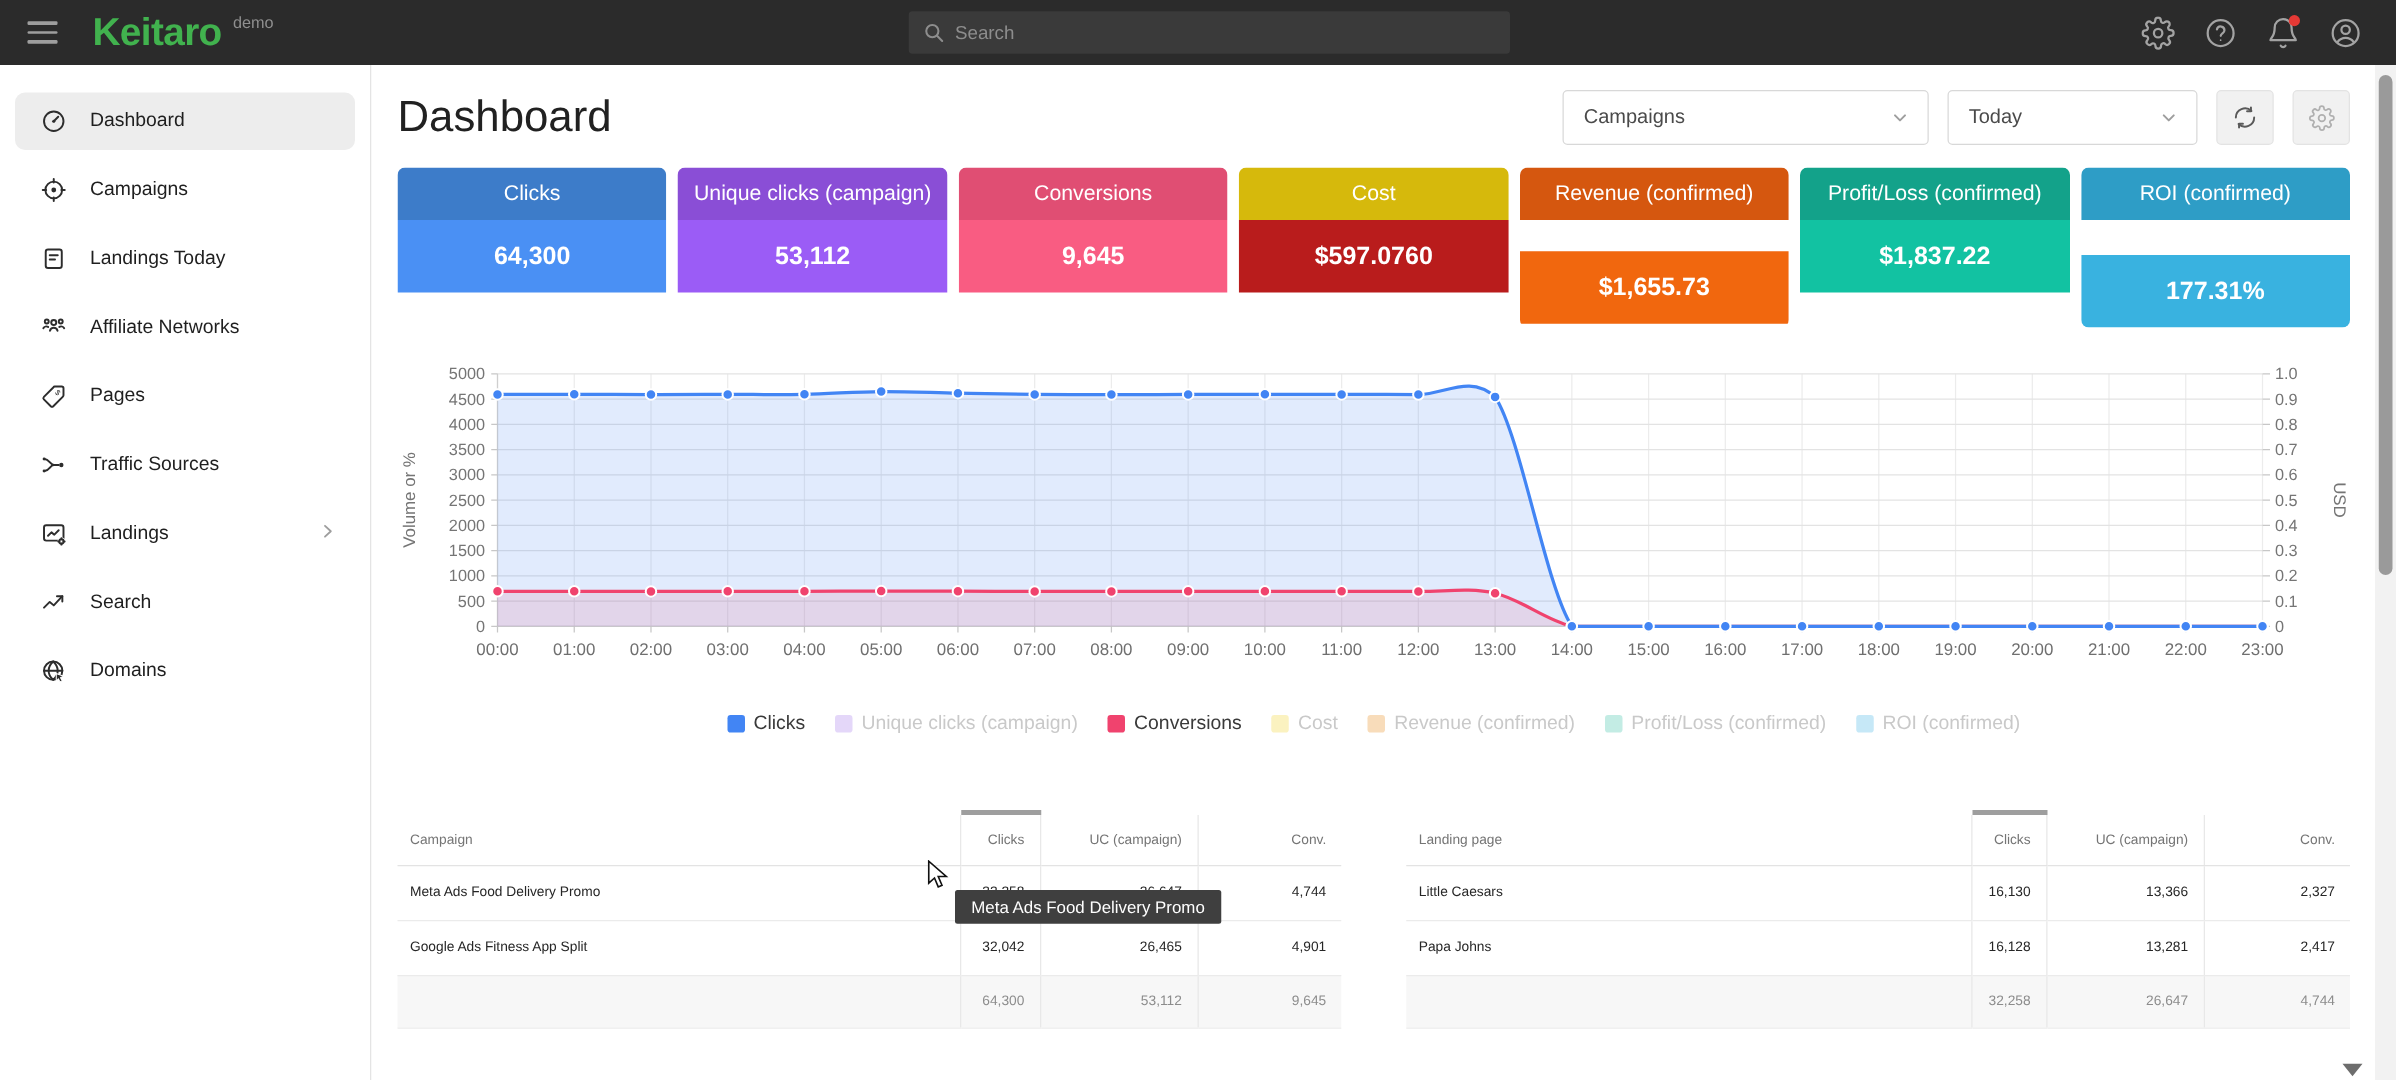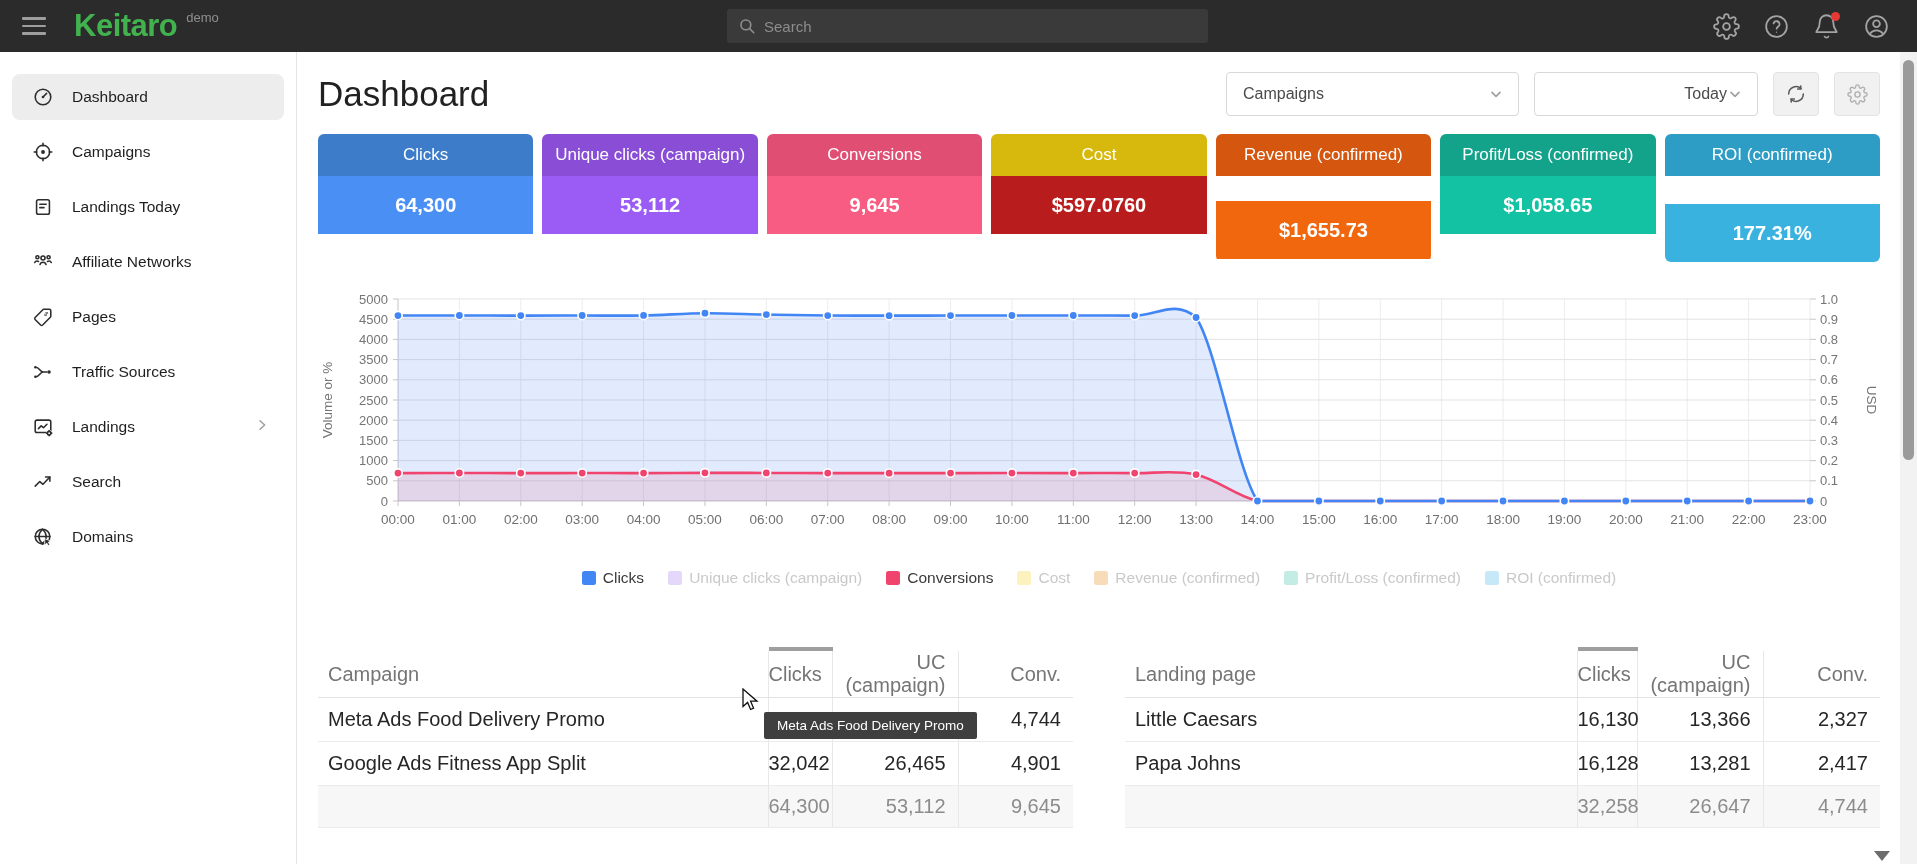--- a/index.html
+++ b/index.html
@@ -30,40 +30,40 @@
   .side-icon svg { display:block; }
   .side-chevron { margin-left:auto; color:#9e9e9e; }
 
   
   .main { position:absolute; left:298px; top:52px; right:17px; bottom:0; background:#fff; padding:0 20px; overflow:hidden; }
   .main-header { display:flex; justify-content:space-between; align-items:center; margin-top:20px; }
   .page-title { font-size:35px; font-weight:400; color:#212121; }
   .filters { display:flex; gap:15px; align-items:center; }
   .select { height:44px; border:1px solid #d8d8d8; border-radius:4px; background:#fff; display:flex; align-items:center; justify-content:space-between; padding:0 14px 0 16px; font-size:16px; color:#4a4a4a; cursor:pointer; }
   .select-campaigns { width:293px; }
-  .select-range { width:224px;justify-content:flex-end; }
+  .select-range { width:200px; }
   .icon-btn { width:46px; height:44px; background:#f1f1f1; border:1px solid #e3e3e3; border-radius:4px; display:flex; align-items:center; justify-content:center; cursor:pointer; }
 
   
   .cards { display:flex; gap:9px; margin-top:18px; }
   .card { flex:1; border-radius:6px; overflow:hidden; color:#fff; text-align:center; }
   .card-header { height:42px; line-height:42px; font-size:17px; white-space:nowrap; }
   .card-value { height:58px; line-height:58px; font-size:20px; font-weight:700; }
 
   
   .chart-wrap { margin-top:27px; }
   .legend { display:flex; justify-content:center; align-items:center; gap:24px; margin-top:24px; font-size:15.5px; }
   .legend-item { display:flex; align-items:center; gap:7px; cursor:pointer; }
   .legend-item .swatch { width:14px; height:14px; border-radius:2.5px; }
   .legend-item.off { color:#c9c9c9; }
   .legend-item.on { color:#3a3a3a; }
 
   
   .tables { display:flex; gap:52px; margin-top:60px; }
-  table { border-collapse:collapse; table-layout:fixed; width:755px; font-size:20px; }
+  table { border-collapse:collapse; table-layout:fixed; width:755px; font-size:11px; }
   th { border-top:4px solid transparent; height:42px; font-weight:400; color:#757575; text-align:left; padding-left:10px; border-bottom:1px solid #e3e3e3; }
   th.sorted { border-top-color:#9e9e9e; }
   th.num, td.num { text-align:right; padding-right:12px; padding-left:0; border-left:1px solid #e8e8e8; }
   td { height:44px; border-bottom:1px solid #ebebeb; color:#262626; padding-left:10px; }
   tfoot td { background:#f7f7f7; color:#8c8c8c; border-top:1px solid #d6d6d6; height:42px; }
 
   
   .tooltip { position:absolute; left:764px; top:712px; background:#3f3f3f; color:#fff; font-size:13.5px; padding:6px 13px; border-radius:2px; z-index:9; white-space:nowrap; }
   .cursor { position:absolute; left:741px; top:688px; z-index:10; pointer-events:none; }
   .scroll-track { position:absolute; right:0; top:52px; bottom:0; width:17px; background:#f2f2f2; z-index:6; }
@@ -269,21 +269,21 @@
         <div class="card">
           <div class="card-header" style="background: rgb(214, 185, 12);">Cost</div>
           <div class="card-value" style="background: #b91c1c;">$597.0760</div>
         </div>
         <div class="card">
           <div class="card-header" style="background: rgb(213, 87, 15);">Revenue (confirmed)</div>
           <div class="card-value" style="background: rgb(241, 103, 14); margin-top: 25px;">$1,655.73</div>
         </div>
         <div class="card">
           <div class="card-header" style="background: rgb(19, 162, 138);">Profit/Loss (confirmed)</div>
-          <div class="card-value" style="background: rgb(18, 194, 162);">$1,058.65</div>
+          <div class="card-value" style="background: rgb(18, 194, 162);">$1,837.22</div>
         </div>
         <div class="card">
           <div class="card-header" style="background: rgb(46, 157, 198);">ROI (confirmed)</div>
           <div class="card-value" style="background: rgb(57, 178, 224); margin-top: 28px;">177.31%</div>
         </div>
       </div>
 
     <div class="chart-wrap">
       <svg id="chart" width="1562" height="252" viewBox="0 0 1562 252">
           <line x1="80" y1="10" x2="80" y2="212" stroke="#ececec" stroke-width="1"></line>

